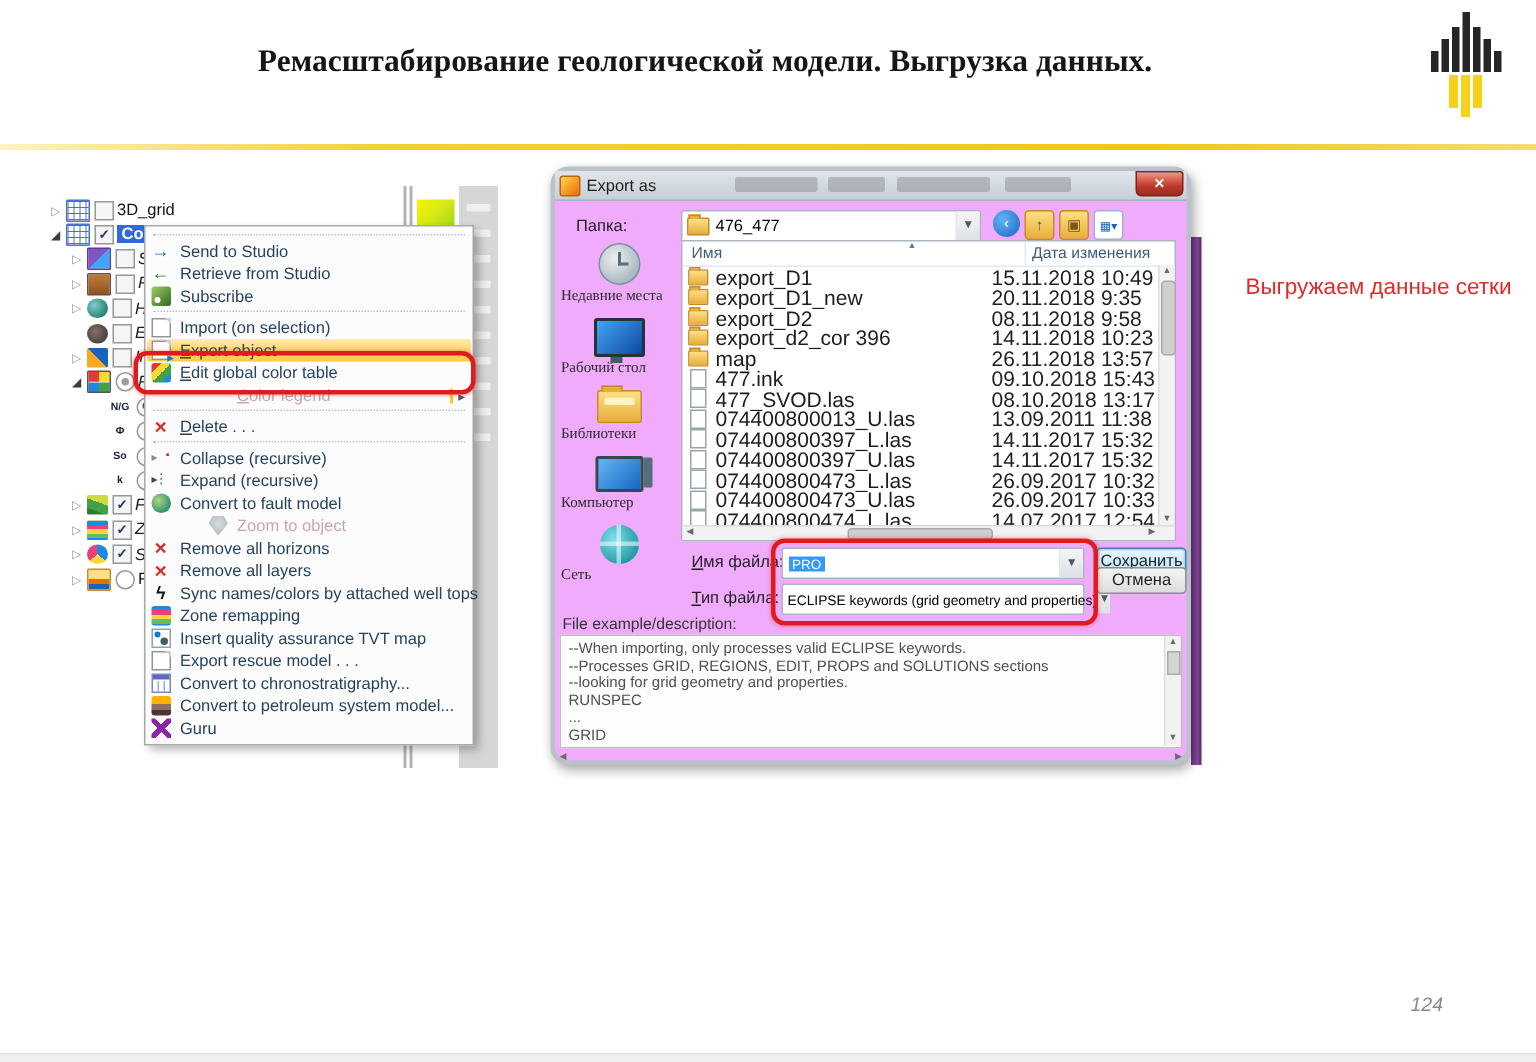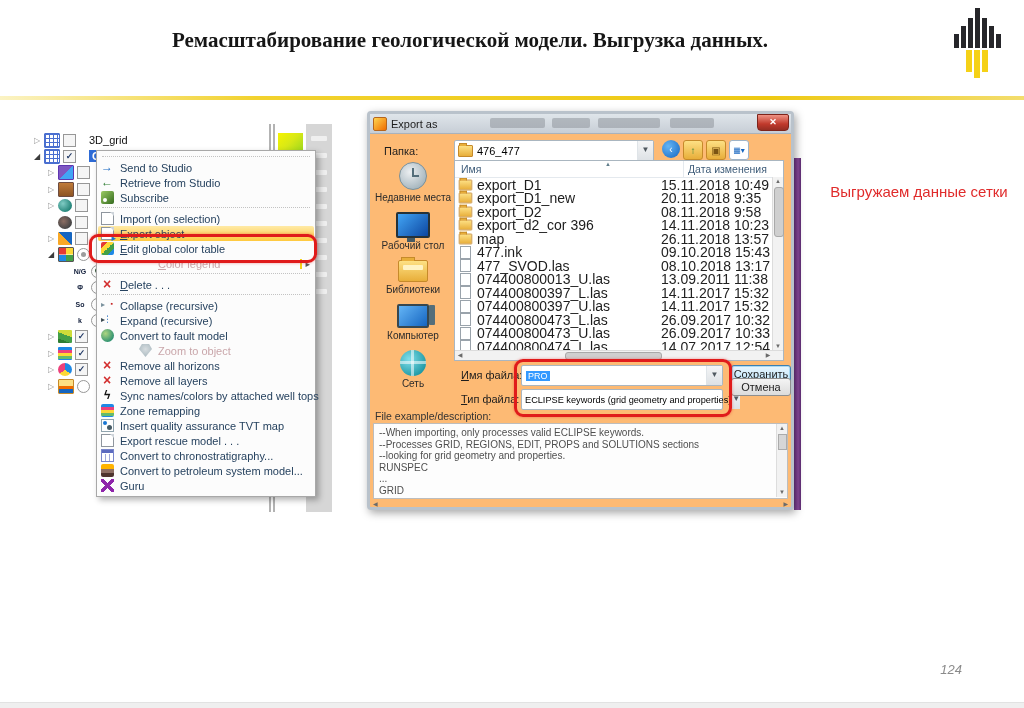--- a/index.html
+++ b/index.html
@@ -23,21 +23,21 @@
   .tree-panel{position:absolute;left:30px;top:124px;width:240px;height:388px;background:#fff;}
   .splitter{position:absolute;left:269px;top:124px;width:2px;height:388px;
       border-left:2px solid #b3b3b3;border-right:2px solid #b3b3b3;}
   .colorbar{position:absolute;left:278px;top:133px;width:25px;height:23px;
       background:linear-gradient(135deg,#f6f400 0%,#d8e816 45%,#8fd41f 100%);}
   .legend-strip{position:absolute;left:306px;top:124px;width:26px;height:388px;background:#d6d6d6;}
   .legend-strip i{display:block;width:16px;height:5px;margin:12px auto 0;background:rgba(255,255,255,.6);border-radius:1px;}
   .tree-row{position:absolute;left:0;height:16px;display:flex;align-items:center;font-size:11px;color:#111;white-space:nowrap;}
   .tree-row .exp{width:10px;flex:none;font-size:8px;color:#9a9a9a;text-align:center;}
   .tree-row .exp.open{color:#3c3c3c;}
-  .tree-row .lbl{margin-left:13px;}
+  .tree-row .lbl{margin-left:2px;}
   .tree-row .lbl.it{font-style:italic;color:#1d1d1d;}
   .tree-row .lbl.sel{background:#2e6bd6;color:#fff;font-weight:bold;padding:0 3px;}
   .cbx{width:11px;height:11px;flex:none;background:#f5f5f5;border:1px solid #979797;margin-left:3px;
        font-size:9px;line-height:10px;text-align:center;color:#223a66;font-weight:bold;}
   .rdo{width:11px;height:11px;flex:none;background:#fff;border:1px solid #979797;border-radius:50%;margin-left:3px;position:relative;}
   .rdo.on::after{content:"";position:absolute;left:2.5px;top:2.5px;width:5px;height:5px;border-radius:50%;background:#3c5d3f;}
   .rdo.gray::after{content:"";position:absolute;left:2.5px;top:2.5px;width:5px;height:5px;border-radius:50%;background:#9c9c9c;}
   .ti{width:14px;height:13px;flex:none;margin-left:2px;position:relative;border-radius:1px;}
   .ti-grid3d{background:#fff;border:1px solid #4a6fd0;
       background-image:linear-gradient(#4a6fd0 1px,transparent 1px),linear-gradient(90deg,#4a6fd0 1px,transparent 1px);
@@ -92,21 +92,21 @@
   .ic-chrono::before{content:"";position:absolute;left:0;right:0;top:0;height:3px;background:#5c6bc0;}
   .ic-chrono::after{content:"";position:absolute;left:3px;top:4px;bottom:0;width:1px;background:#9fa8da;box-shadow:4px 0 #9fa8da;}
   .ic-petroleum{background:linear-gradient(180deg,#ffb300 0 40%,#8d6e63 40% 70%,#4e342e 70%);border-radius:2px;}
   .ic-guru{background:linear-gradient(45deg,transparent 40%,#8e24aa 40% 60%,transparent 60%),
                      linear-gradient(-45deg,transparent 40%,#8e24aa 40% 60%,transparent 60%);}
   .ic-none{background:none;}
   
   .red-box{position:absolute;border:3px solid #e01b1b;border-radius:9px;box-shadow:0 0 3px rgba(224,27,27,.45);z-index:30;}
   
   .dialog{position:absolute;left:367px;top:111px;width:427px;height:399px;z-index:10;
-      background:#fdba74;border:3px solid #b9c2cb;border-radius:4px;box-shadow:2px 3px 8px rgba(0,0,0,.35);box-sizing:border-box;}
+      background:#f0abfc;border:3px solid #b9c2cb;border-radius:12px;box-shadow:2px 3px 8px rgba(0,0,0,.35);box-sizing:border-box;}
   .dlg-title{position:absolute;left:0;top:0;right:0;height:19px;
       background:linear-gradient(180deg,#dfe5ea,#c7ced6);border-bottom:1px solid #aab2bb;
       display:flex;align-items:center;font-size:11px;color:#1d1d1d;overflow:hidden;}
   .dlg-title .appico{width:12px;height:12px;margin:0 4px 0 3px;border-radius:2px;
       background:linear-gradient(135deg,#ffd54f,#ef6c00);border:1px solid #b5651d;flex:none;}
   .blob{position:absolute;top:4px;height:10px;background:#8f959d;opacity:.55;border-radius:2px;}
   .dlg-close{position:absolute;right:2px;top:0;width:30px;height:15px;border-radius:0 2px 4px 4px;
       background:linear-gradient(180deg,#ef9385,#c0392b 60%,#962d22);border:1px solid #7e241b;
       color:#fff;font-size:9px;line-height:14px;text-align:center;font-weight:bold;}
   .row-folder{position:absolute;top:27px;left:0;right:0;height:20px;font-size:11px;color:#1d1d1d;}
@@ -118,21 +118,21 @@
       border-radius:1px;margin:0 4px 0 3px;position:relative;flex:none;}
   .mini-folder::before{content:"";position:absolute;left:0;top:-3px;width:6px;height:2px;background:#e8ae3a;border:1px solid #c68a2a;border-bottom:none;}
   .tbar{position:absolute;top:26px;display:flex;gap:3px;}
   .tbtn{width:18px;height:18px;border-radius:3px;display:flex;align-items:center;justify-content:center;font-size:10px;}
   .tb-back{background:radial-gradient(circle at 35% 35%,#64b5f6,#1565c0);color:#fff;border-radius:50%;}
   .tb-up{background:linear-gradient(180deg,#fde084,#e8ae3a);border:1px solid #c68a2a;color:#2e7d32;font-weight:bold;}
   .tb-new{background:linear-gradient(180deg,#fde084,#e8ae3a);border:1px solid #c68a2a;color:#7b5413;}
   .tb-views{background:#fff;border:1px solid #9fb4c8;color:#1565c0;font-size:8px;}
   
   .places{position:absolute;left:4px;top:48px;width:78px;}
-  .place{margin-bottom:9px;text-align:center;font-size:10px;color:#2b2b2b;}
+  .place{margin-bottom:9px;font-size:10px;color:#2b2b2b;font-family:Liberation Serif, serif;}
   .place .si{display:block;margin:0 auto 2px;}
   .si-recent{width:26px;height:26px;border-radius:50%;background:radial-gradient(circle at 38% 35%,#eceff1,#90a4ae);border:1px solid #78909c;position:relative;}
   .si-recent::after{content:"";position:absolute;left:12px;top:5px;width:2px;height:9px;background:#546e7a;}
   .si-recent::before{content:"";position:absolute;left:12px;top:12px;width:7px;height:2px;background:#546e7a;}
   .si-desktop{width:30px;height:22px;background:linear-gradient(135deg,#42a5f5,#0d47a1);border:2px solid #263238;border-radius:2px;position:relative;}
   .si-desktop::after{content:"";position:absolute;left:9px;bottom:-6px;width:8px;height:4px;background:#455a64;}
   .si-libraries{width:28px;height:20px;background:linear-gradient(180deg,#fde084,#e8ae3a);border:1px solid #c68a2a;border-radius:2px;position:relative;}
   .si-libraries::before{content:"";position:absolute;left:2px;top:-4px;width:12px;height:3px;background:#e8ae3a;border:1px solid #c68a2a;border-bottom:none;}
   .si-libraries::after{content:"";position:absolute;left:4px;top:4px;right:4px;height:5px;background:#fff3c4;border-radius:1px;}
   .si-computer{width:28px;height:20px;background:linear-gradient(135deg,#64b5f6,#1565c0);border:2px solid #37474f;border-radius:2px;position:relative;}

